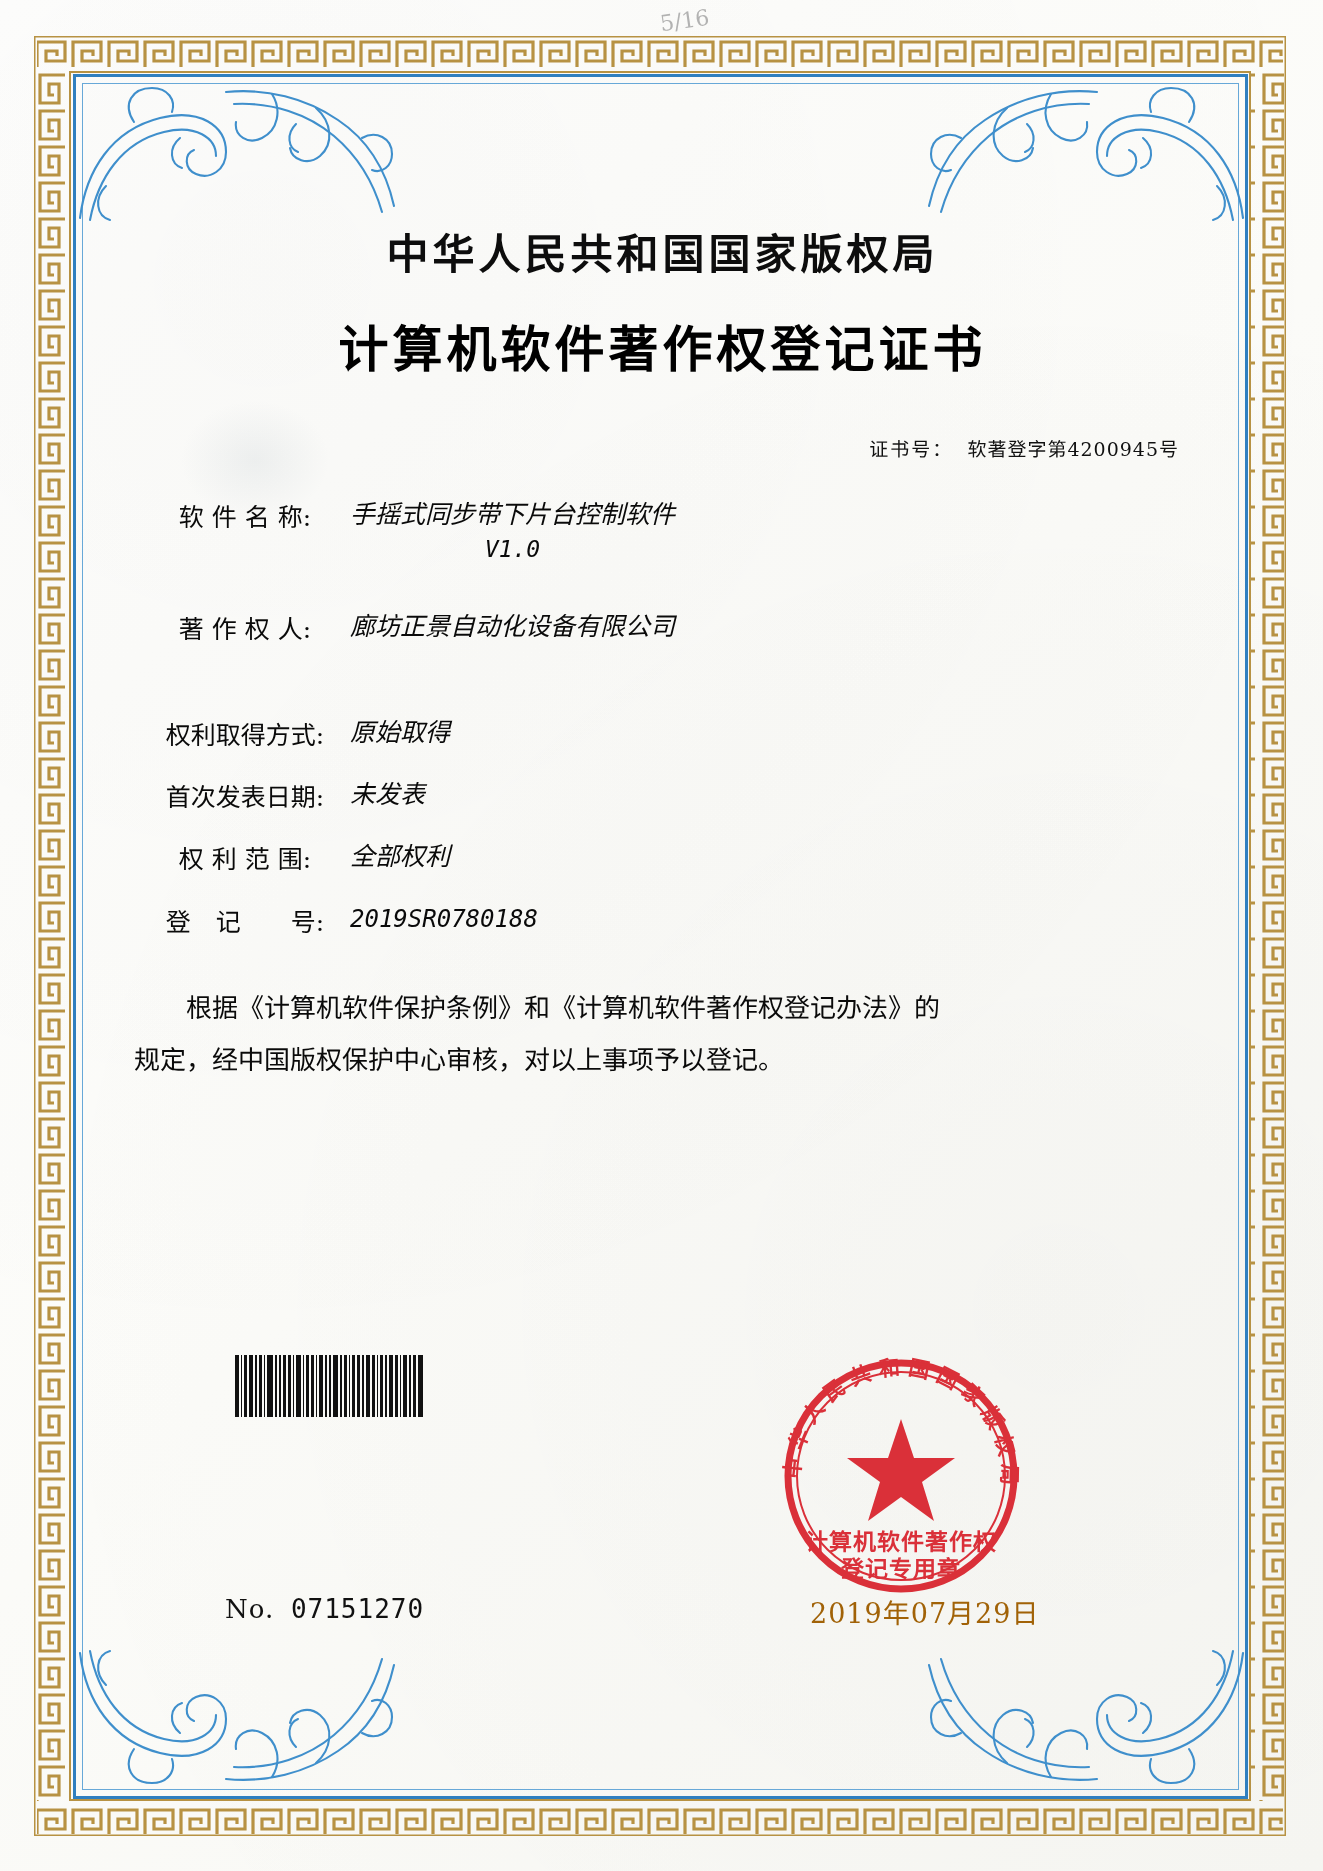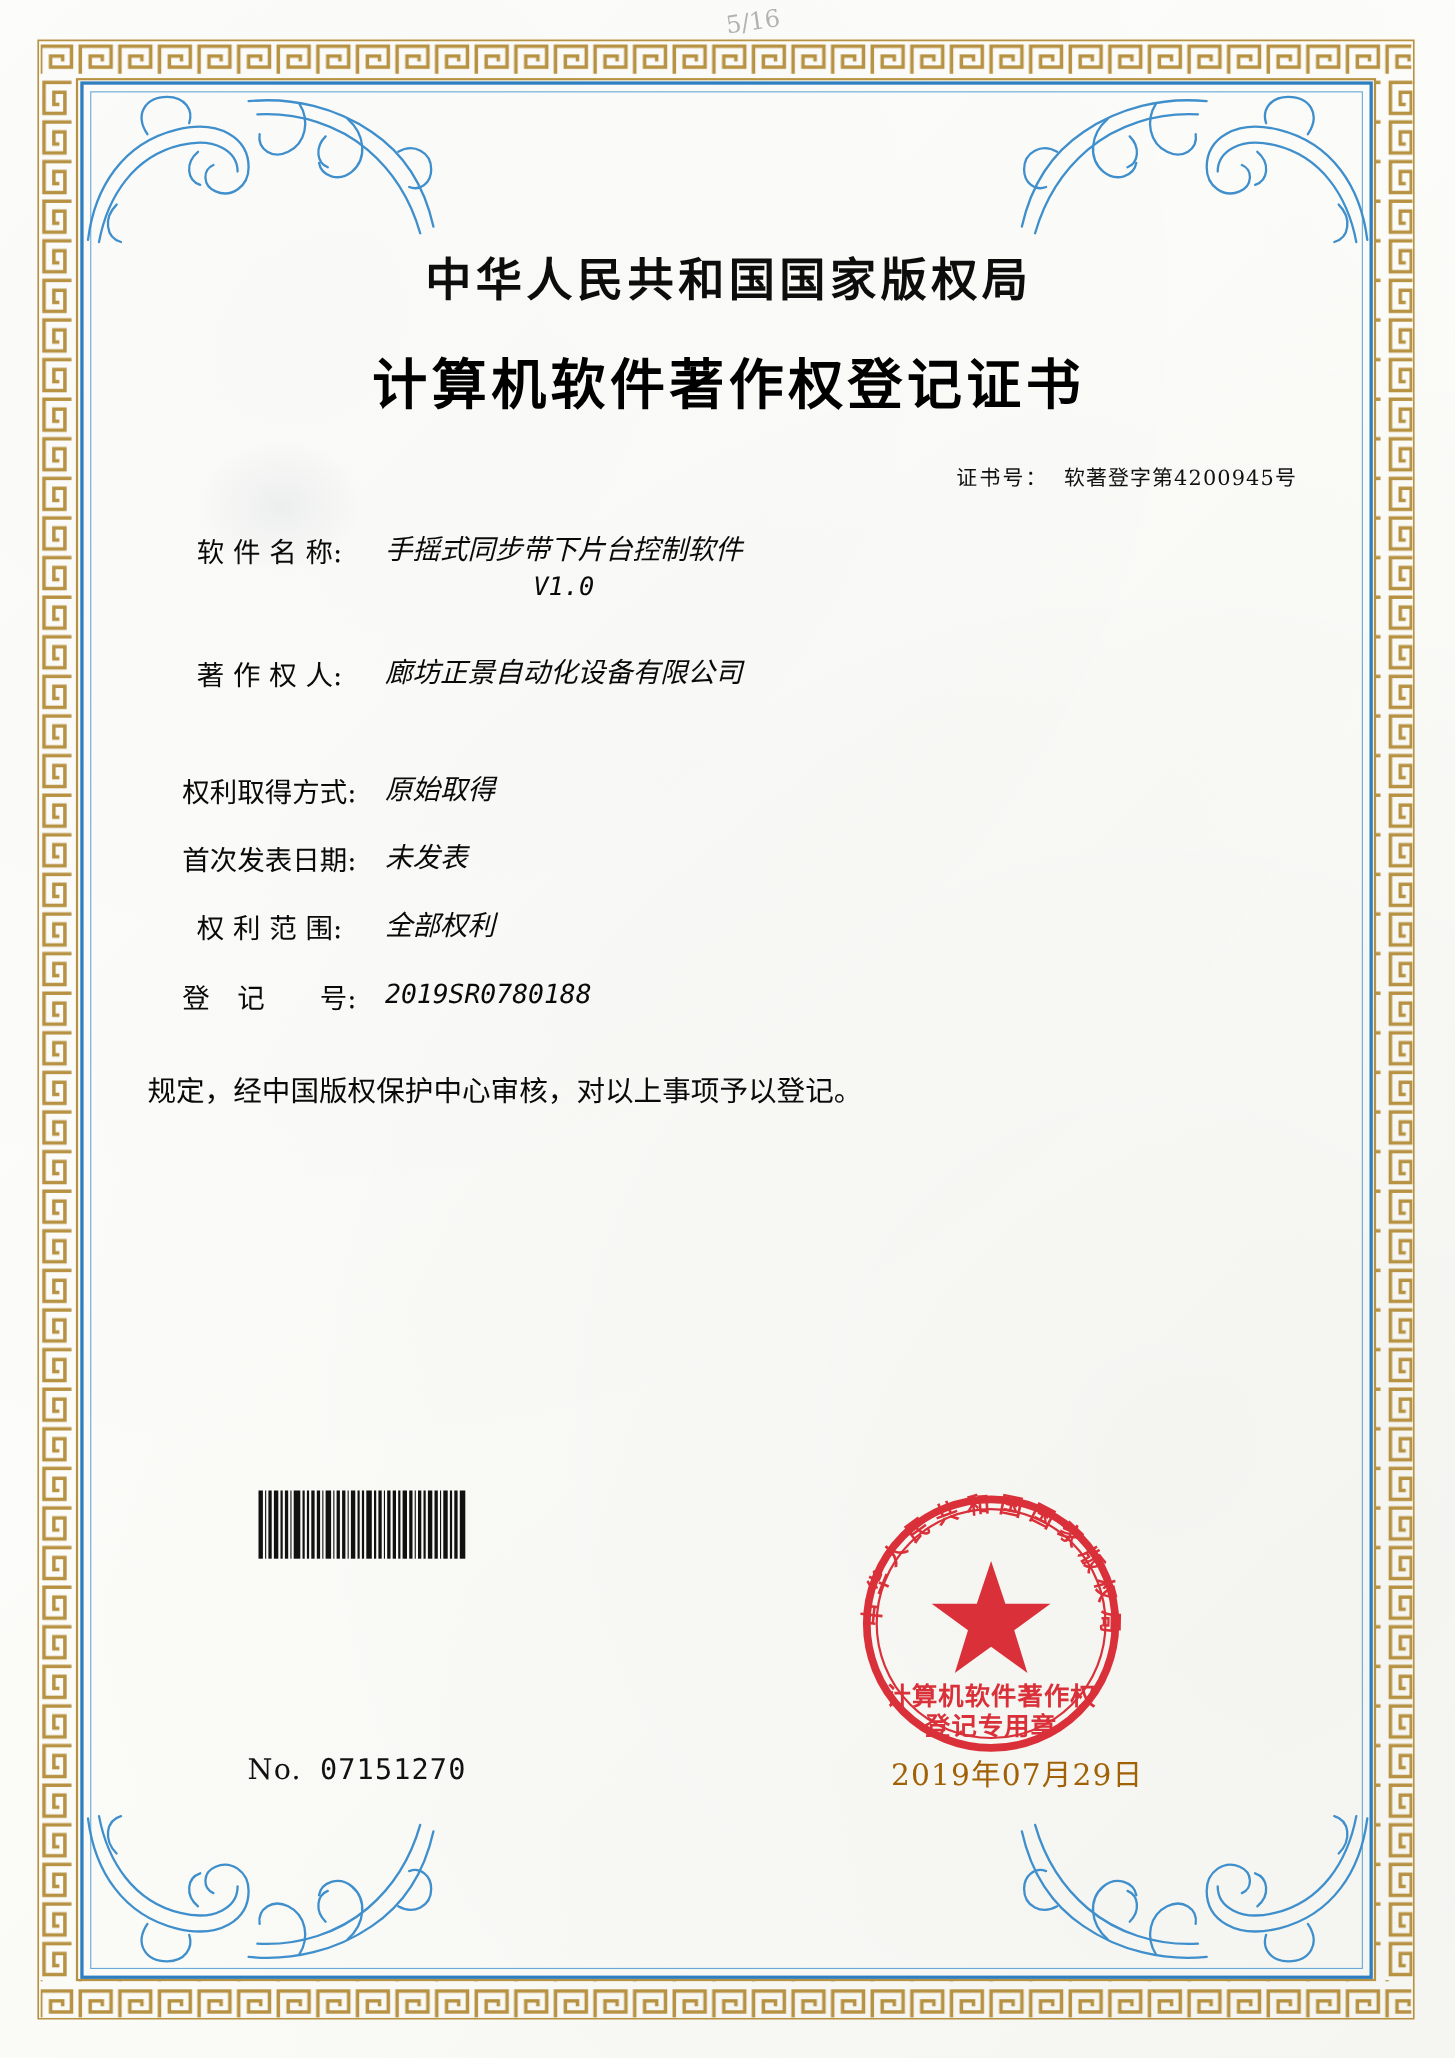--- a/index.html
+++ b/index.html
@@ -86,21 +86,21 @@
     text-align: center;
     font-family: "DejaVu Serif", "Liberation Serif", serif;
     font-size: 50px;
     font-weight: 700;
     letter-spacing: 4px;
     color: #000;
     margin-top: 28px;
   }
 
   .cert-no-row {
-    margin-top: 38px;
+    margin-top: 53px;
     text-align: right;
     padding-right: 36px;
     font-family: "DejaVu Serif", "Liberation Serif", serif;
     font-size: 19px;
     color: #111;
     letter-spacing: 1px;
   }
   .cert-no-row .label { letter-spacing: 2px; }
   .cert-no-row .value { margin-left: 14px; }
 
@@ -364,20 +364,21 @@
       </div>
 
       <div class="field-row">
         <div class="field-label">登　记　　号:</div>
         <div class="field-value mono">2019SR0780188</div>
       </div>
 
     </div>
 
     <div class="statement">
+      <p class="indent">根据《计算机软件保护条例》和《计算机软件著作权登记办法》的</p>
       <p>规定，经中国版权保护中心审核，对以上事项予以登记。</p>
     </div>
   </div>
 
   <div class="barcode">
     <i style="width:5px"></i>
       <i style="width:2px"></i>
       <i style="width:3px"></i>
       <i style="width:6px"></i>
     <i style="width:2px"></i>

